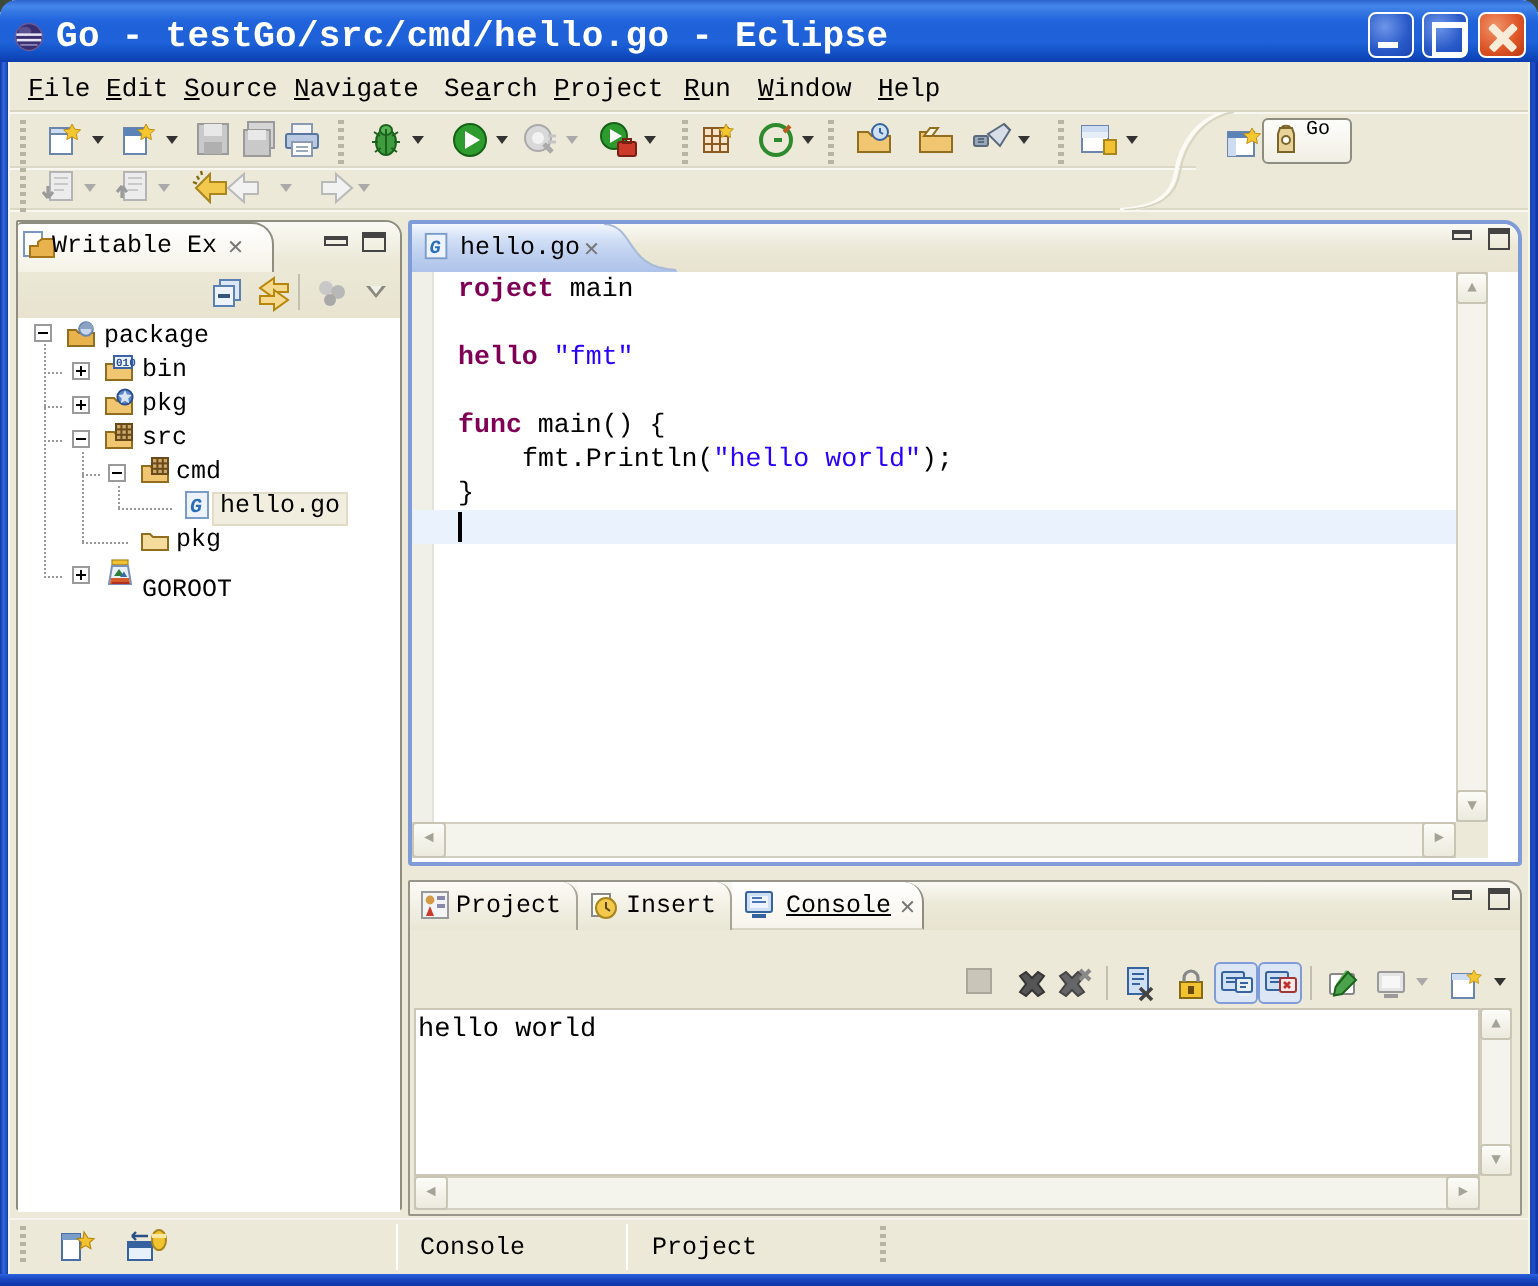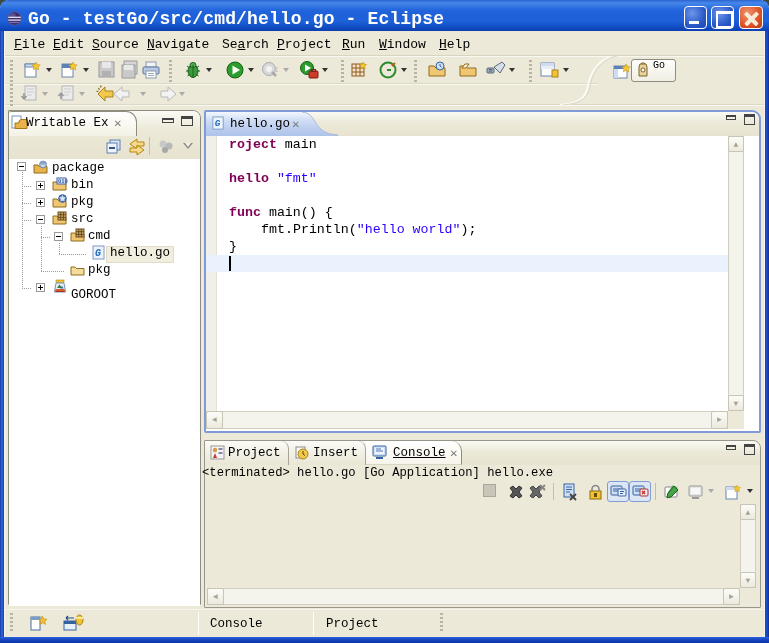--- a/index.html
+++ b/index.html
@@ -427,21 +427,20 @@
       <rect x="3" y="3" width="9" height="6" fill="#eef4fd"></rect>
       <path d="M4 4 h5 M4 6 h7" stroke="#4a76b5"></path>
       <rect x="4" y="12" width="7" height="2" fill="#3663a0"></rect>
     </svg>
   <span class="abs" style="left:188px; top:5px; font-size:12.5px;text-decoration:underline;">Console</span>
   <span class="abs" style="left:245px; top:4px; font-size:12.5px; font-weight:bold; color:#777;">✕</span>
 
   <div class="abs" style="left:521px; top:4px; width:10px; height:5px; border:1px solid #444; border-top-width:2px;"></div>
   <div class="abs" style="left:539px; top:3px; width:11px; height:11px; border:1px solid #444; border-top-width:3px;"></div>
 
-  <span class="abs" style="left:-3px; top:25px; font-size:12.2px; white-space:pre;">&lt;terminated&gt; hello.go [Go Application] hello.exe</span>
 
   <div id="ctoolbar" class="abs" style="left:270px; top:40px; width:285px; height:22px;">
     <div class="abs" style="left:8px; top:3px; width:13px; height:13px; background:#c9c5b8; border:1px solid #aaa69a;"></div>
     <svg class="abs" style="left:32px; top:2px;" width="18" height="18" viewBox="0 0 18 18">
         <path d="M3 5 l3-2 l3 3 l3-3 l3 2 l-3 4 l3 4 l-3 2 l-3-3 l-3 3 l-3-2 l3-4 z" fill="#555" stroke="#333"></path>
       </svg>
     <svg class="abs" style="left:53px; top:2px;" width="19" height="18" viewBox="0 0 19 18">
         <path d="M2 5 l3-2 l3 3 l3-3 l3 2 l-3 4 l3 4 l-3 2 l-3-3 l-3 3 l-3-2 l3-4 z" fill="#666" stroke="#444"></path>
         <path d="M12 2 l5 5 M17 2 l-5 5" stroke="#888" stroke-width="2"></path>
       </svg>
@@ -484,20 +483,23 @@
       </svg>
     <div class="tarrow grey" style="left:233px; top:8px;"></div>
     <svg class="abs" style="left:249px; top:2px;" width="18" height="18" viewBox="0 0 18 18">
         <rect x="2" y="4" width="11" height="12" fill="#fff" stroke="#6a86ac"></rect>
         <rect x="2" y="4" width="11" height="3" fill="#cddcf0"></rect>
         <path d="M13 2 l1.2 2.2 l2.5.3 l-1.8 1.7 l.4 2.5 l-2.3-1.2 l-2.2 1.2 l.4-2.5 l-1.8-1.7 l2.5-.3 z" fill="#f4c730" stroke="#c09010" stroke-width=".4"></path>
       </svg>
     <div class="tarrow" style="left:272px; top:8px;"></div>
   </div>
 
+  <div class="abs" style="left:2px; top:63px; width:533px; height:84px; background:#fff; border:1px solid #cbc8b8;">
+    <span class="abs" style="left:1px; top:3px; font-size:13.5px; white-space:pre;">hello world</span>
+  </div>
 
   <div class="sb-track" style="left:535px; top:63px; width:16px; height:84px;"></div>
   <div class="sb-btn" style="left:535px; top:63px; width:16px; height:16px;">▲</div>
   <div class="sb-btn" style="left:535px; top:131px; width:16px; height:16px;">▼</div>
 
   <div class="sb-track" style="left:2px; top:147px; width:533px; height:17px;"></div>
   <div class="sb-btn" style="left:2px; top:147px; width:17px; height:17px;">◄</div>
   <div class="sb-btn" style="left:518px; top:147px; width:17px; height:17px;">►</div>
 </div>
 <div class="panel" id="statusbar" style="left:4px; top:609px; width:761px; height:28px; background:#ece9d8; border-top:1px solid #f6f4ec;">

